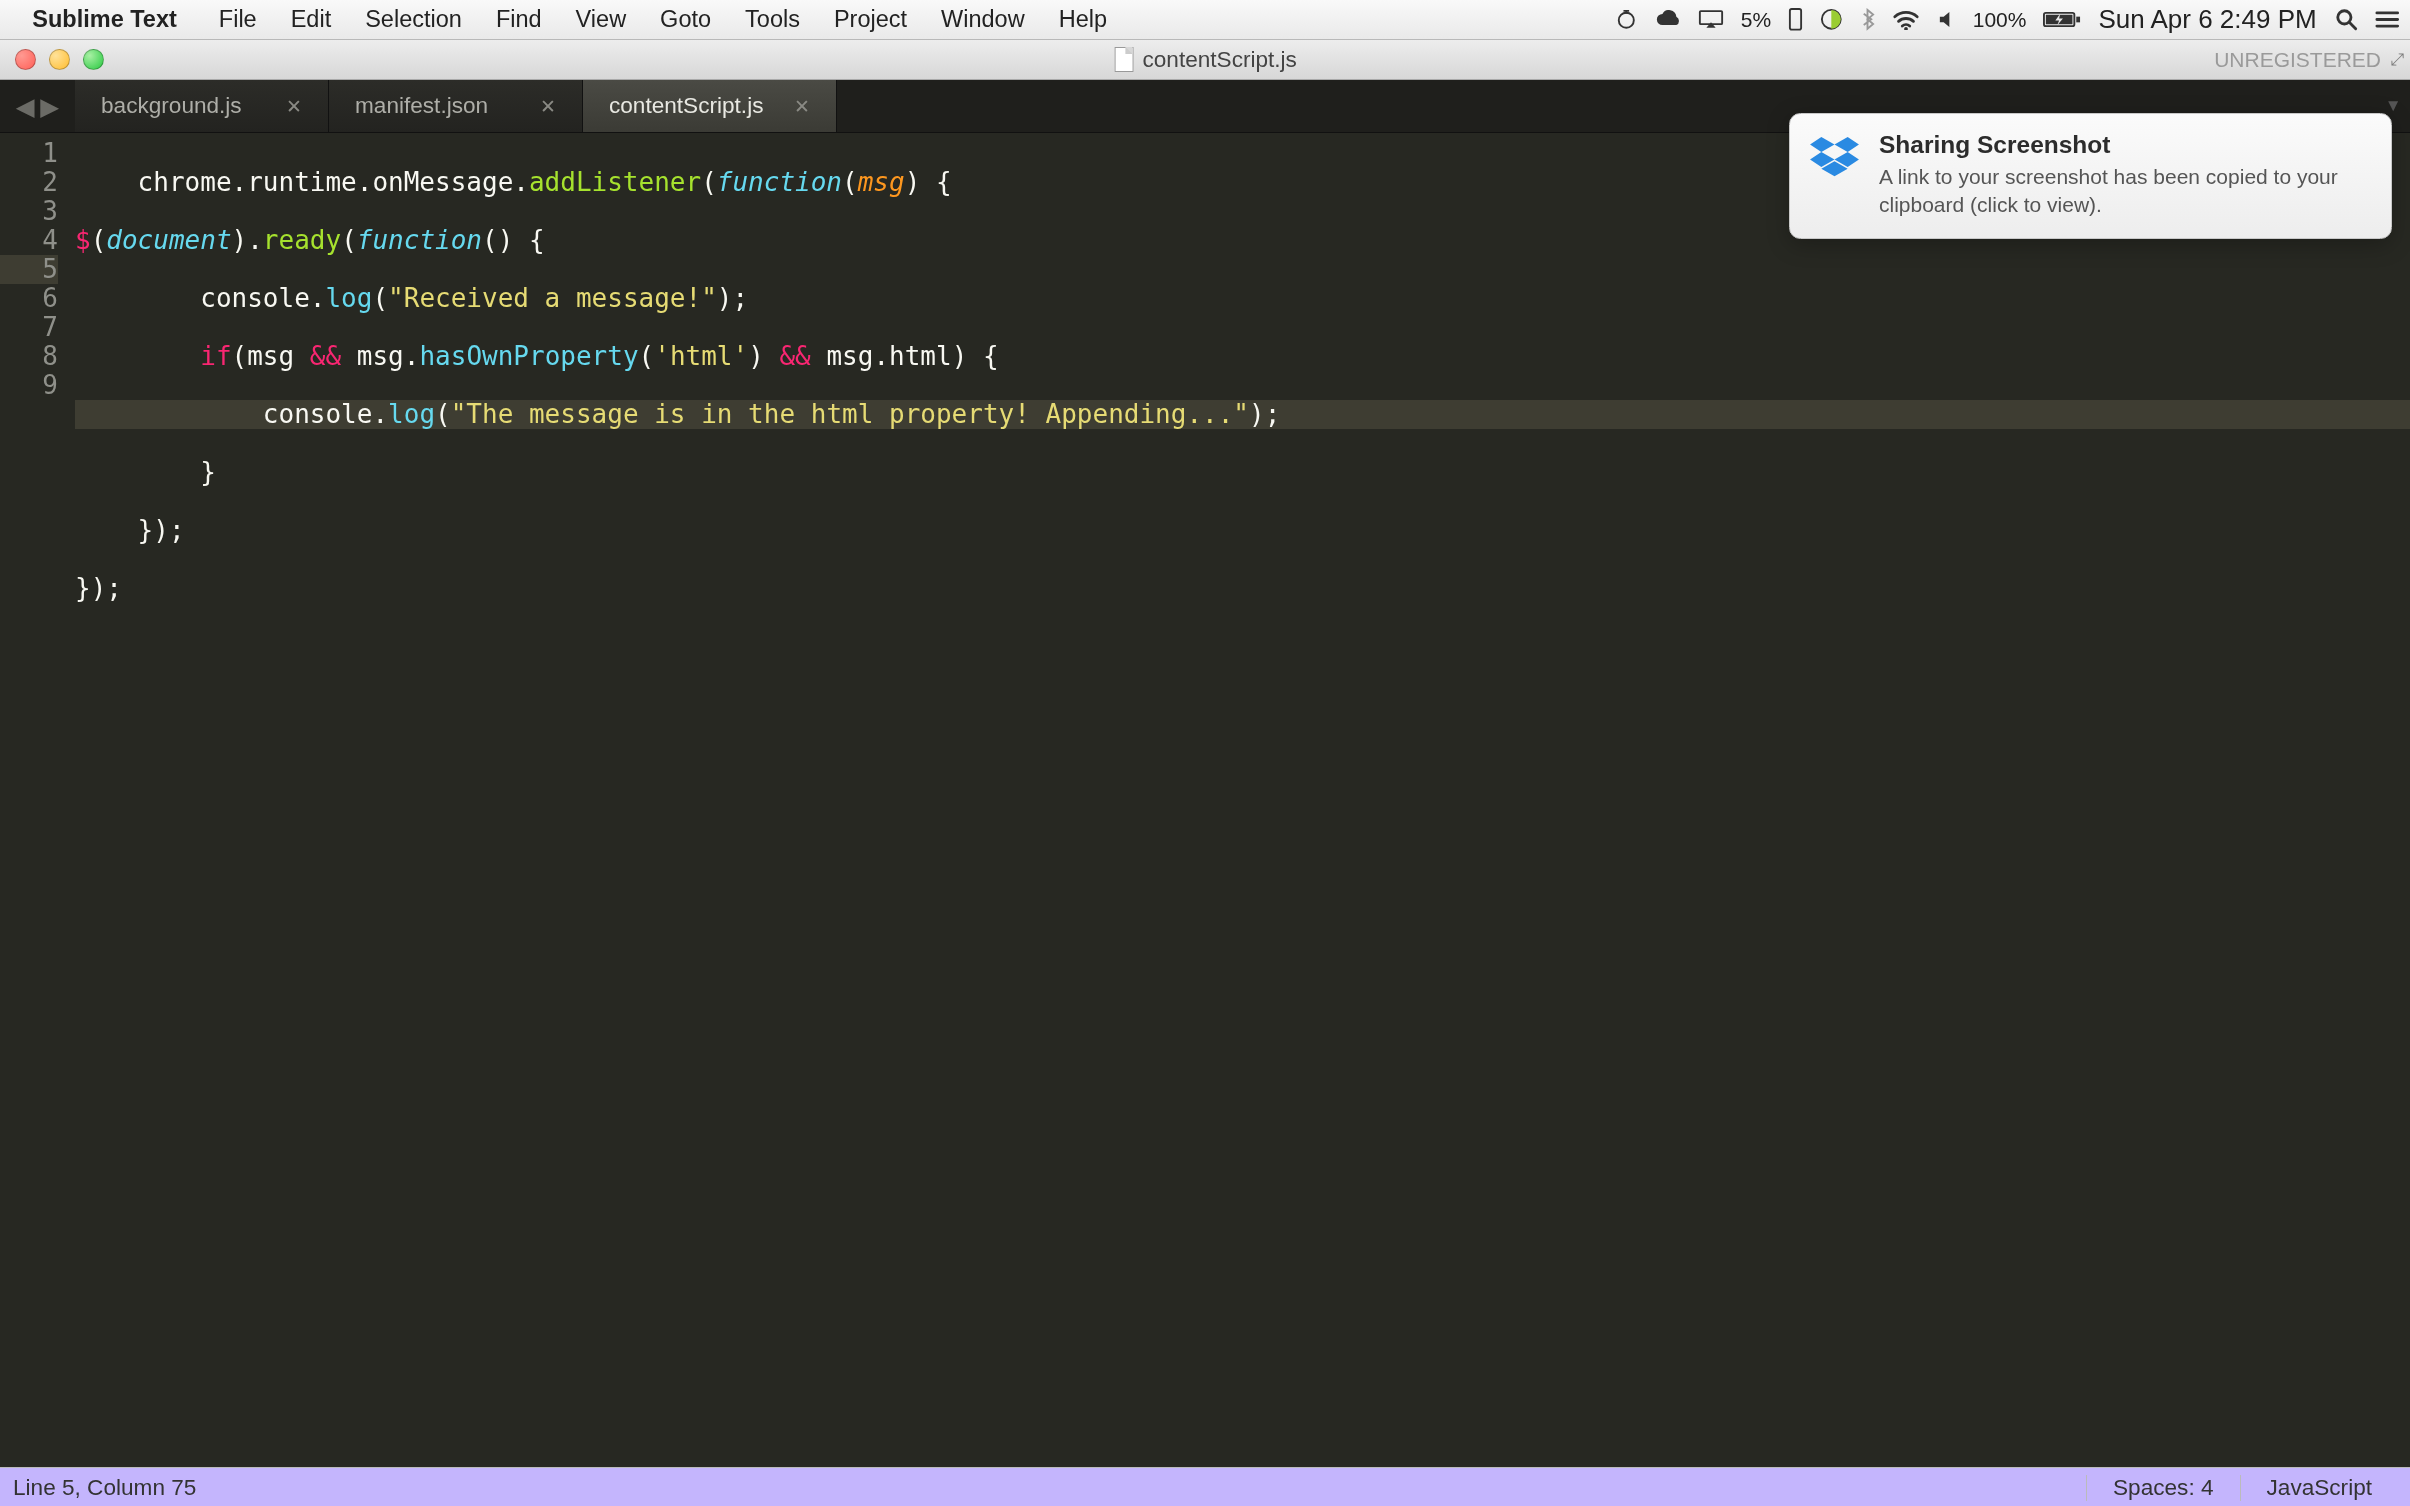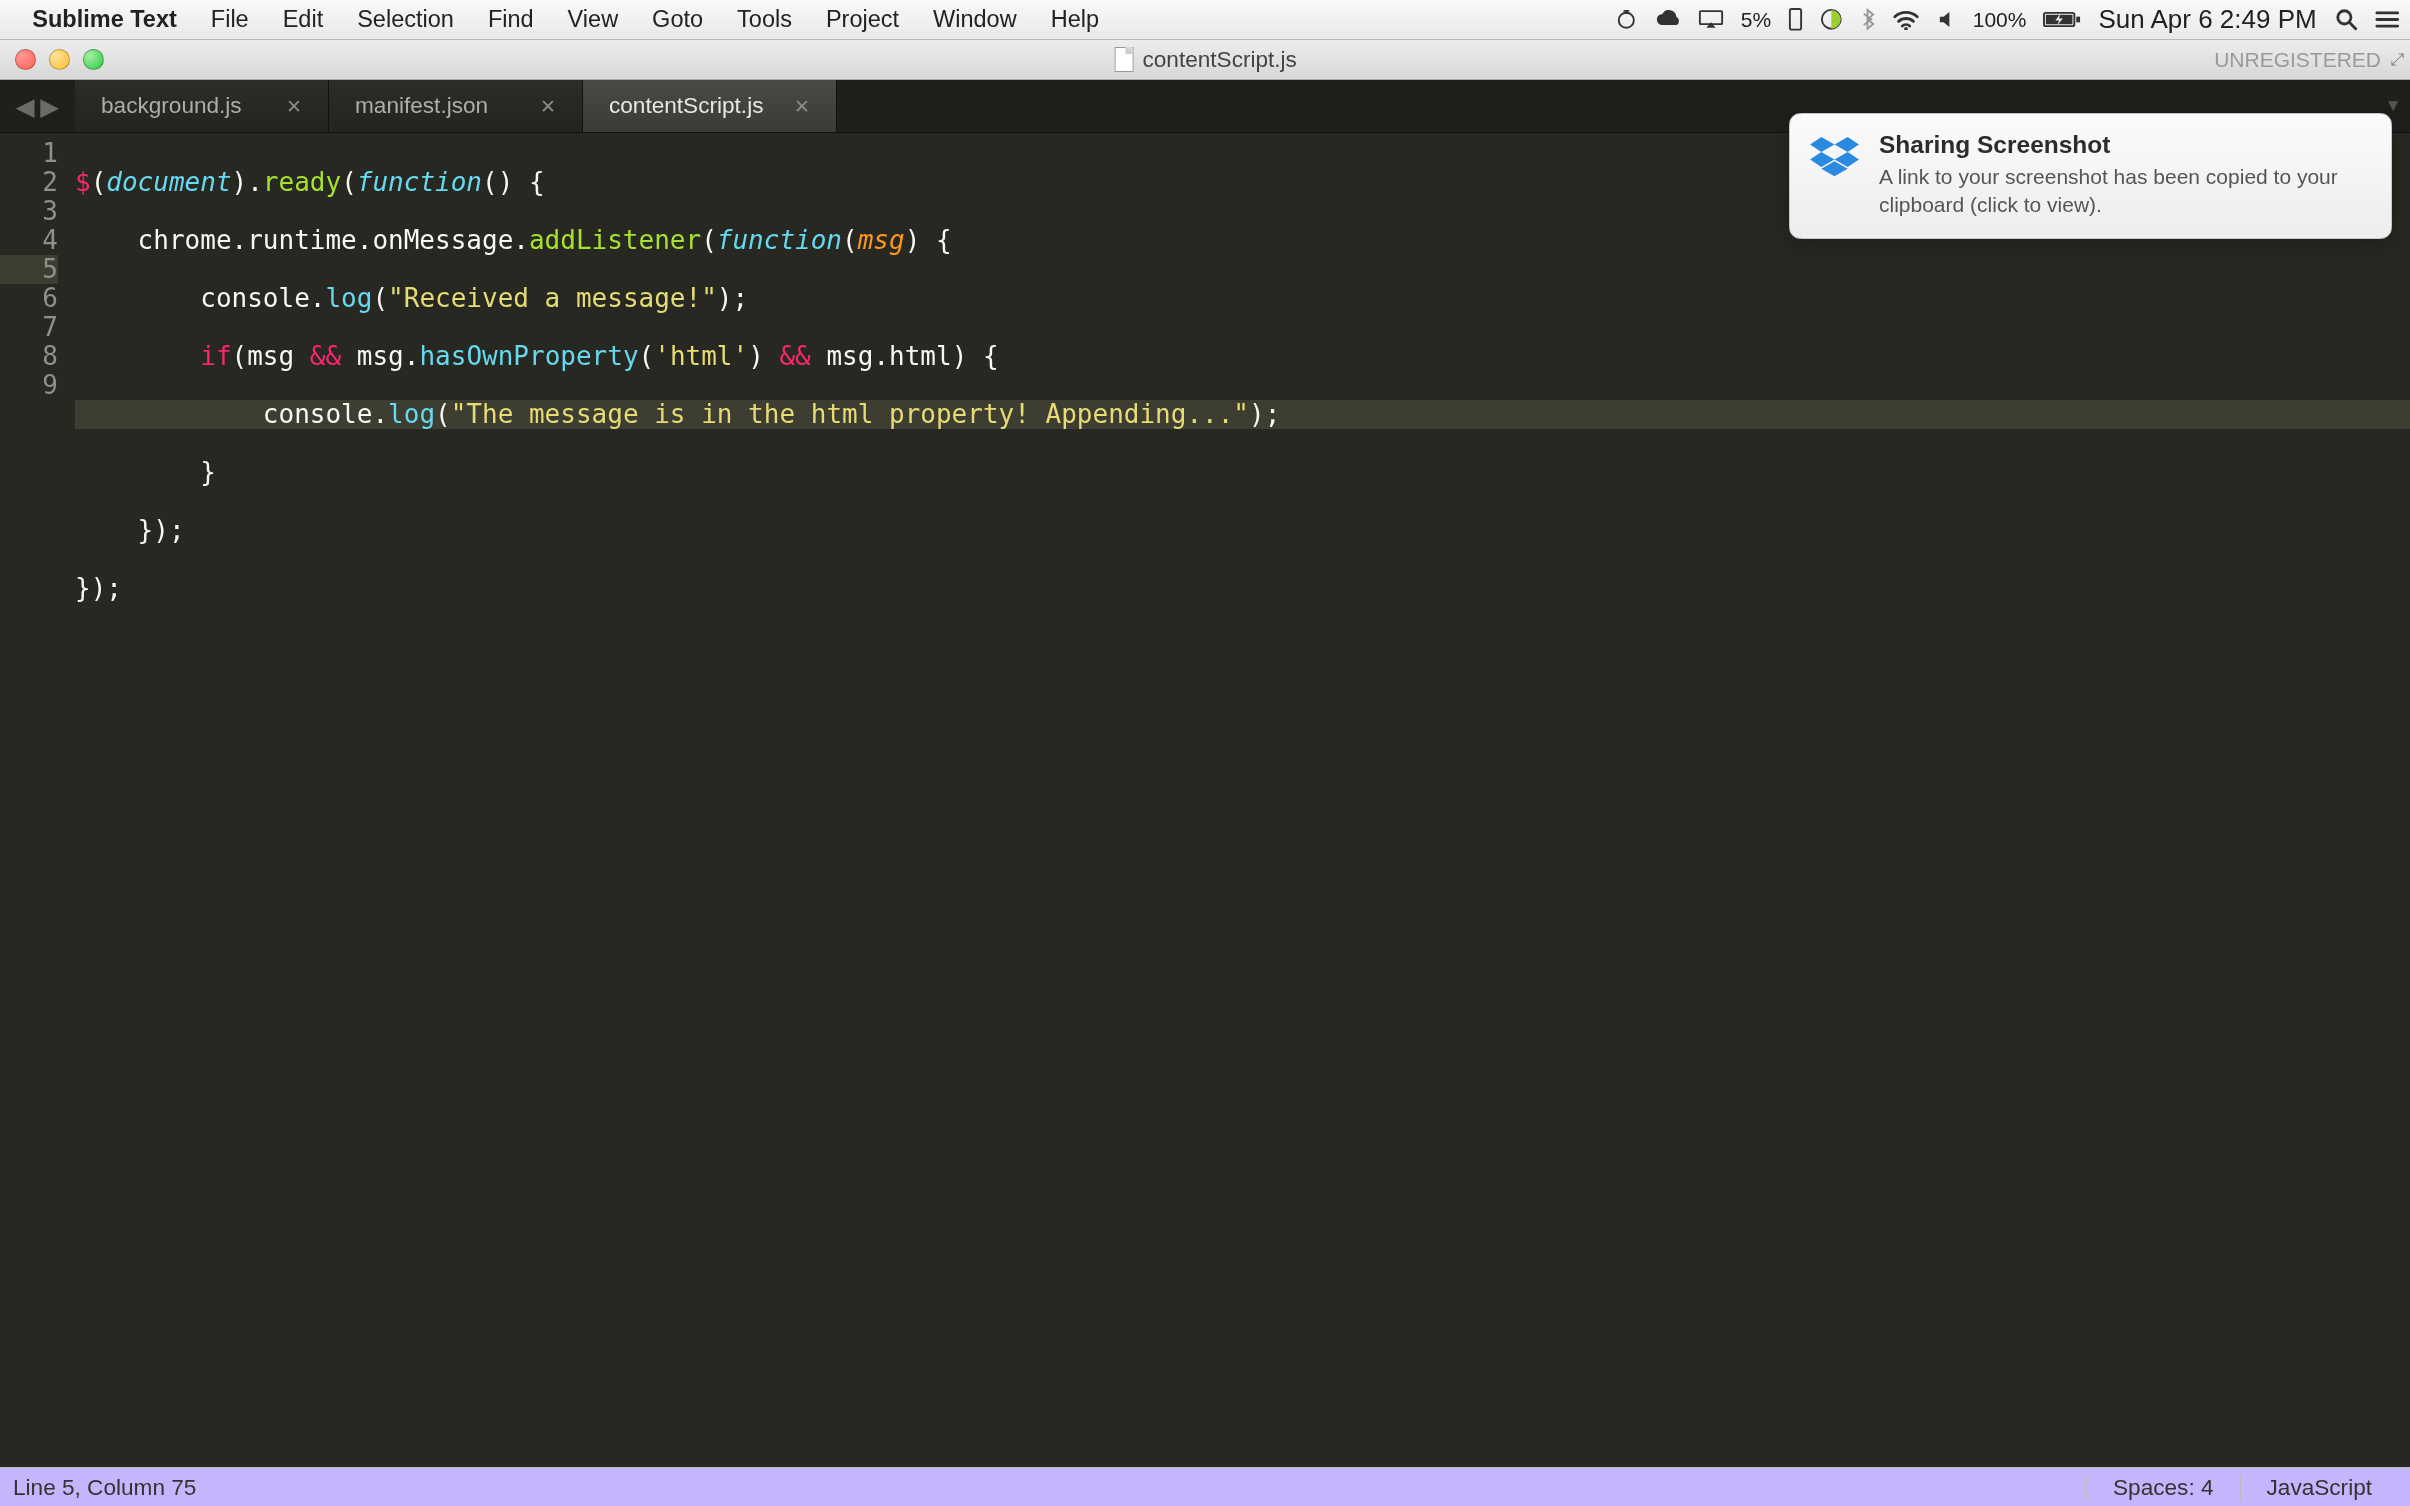--- a/index.html
+++ b/index.html
@@ -13,21 +13,21 @@
     border-bottom: 0.9px solid #b8b8b8;
     display: flex;
     align-items: center;
     font-size: 23.5px;
     color: #222;
     padding: 0 11.3px;
     position: relative;
     z-index: 10;
   }
   .menubar .apple { font-size: 26px; margin-right: 21px; }
-  .menubar .appname { font-weight: bold; margin-right: 28px; }
+  .menubar .appname { font-weight: bold; margin-right: 36px; }
   .menubar .menu-item { margin-right: 28px; cursor: default; margin-left: 6px; }
   .menubar .right { margin-left: auto; display: flex; align-items: center; gap: 17px; font-size: 22.6px; }
   .menubar .right .pct { font-size: 21px; }
   .menubar .right .time { font-size: 26px; }
   .menubar .right svg { display: block; }
 
   
   .window {
     position: relative;
     height: calc(100% - 40px);
@@ -308,22 +308,22 @@
       <div>2</div>
       <div>3</div>
       <div>4</div>
       <div class="hl">5</div>
       <div>6</div>
       <div>7</div>
       <div>8</div>
       <div>9</div>
     </div>
     <div class="code">
+<div class="line"><span class="p">    chrome.runtime.onMessage.</span><span class="nm">addListener</span><span class="p">(</span><span class="fn">function</span><span class="p">(</span><span class="par">msg</span><span class="p">) {</span></div>
 <div class="line"><span class="op">$</span><span class="p">(</span><span class="fn">document</span><span class="p">).</span><span class="nm">ready</span><span class="p">(</span><span class="fn">function</span><span class="p">() {</span></div>
-<div class="line"><span class="p">    chrome.runtime.onMessage.</span><span class="nm">addListener</span><span class="p">(</span><span class="fn">function</span><span class="p">(</span><span class="par">msg</span><span class="p">) {</span></div>
 <div class="line"><span class="p">        console.</span><span class="call">log</span><span class="p">(</span><span class="str">"Received a message!"</span><span class="p">);</span></div>
 <div class="line"><span class="p">        </span><span class="kw">if</span><span class="p">(msg </span><span class="op">&amp;&amp;</span><span class="p"> msg.</span><span class="call">hasOwnProperty</span><span class="p">(</span><span class="str">'html'</span><span class="p">) </span><span class="op">&amp;&amp;</span><span class="p"> msg.html) {</span></div>
 <div class="line hl"><span class="p">            console.</span><span class="call">log</span><span class="p">(</span><span class="str">"The message is in the html property! Appending..."</span><span class="p">);</span></div>
 <div class="line"><span class="p">        }</span></div>
 <div class="line"><span class="p">    });</span></div>
 <div class="line"><span class="p">});</span></div>
     </div>
   </div>
 
   <div class="statusbar">

